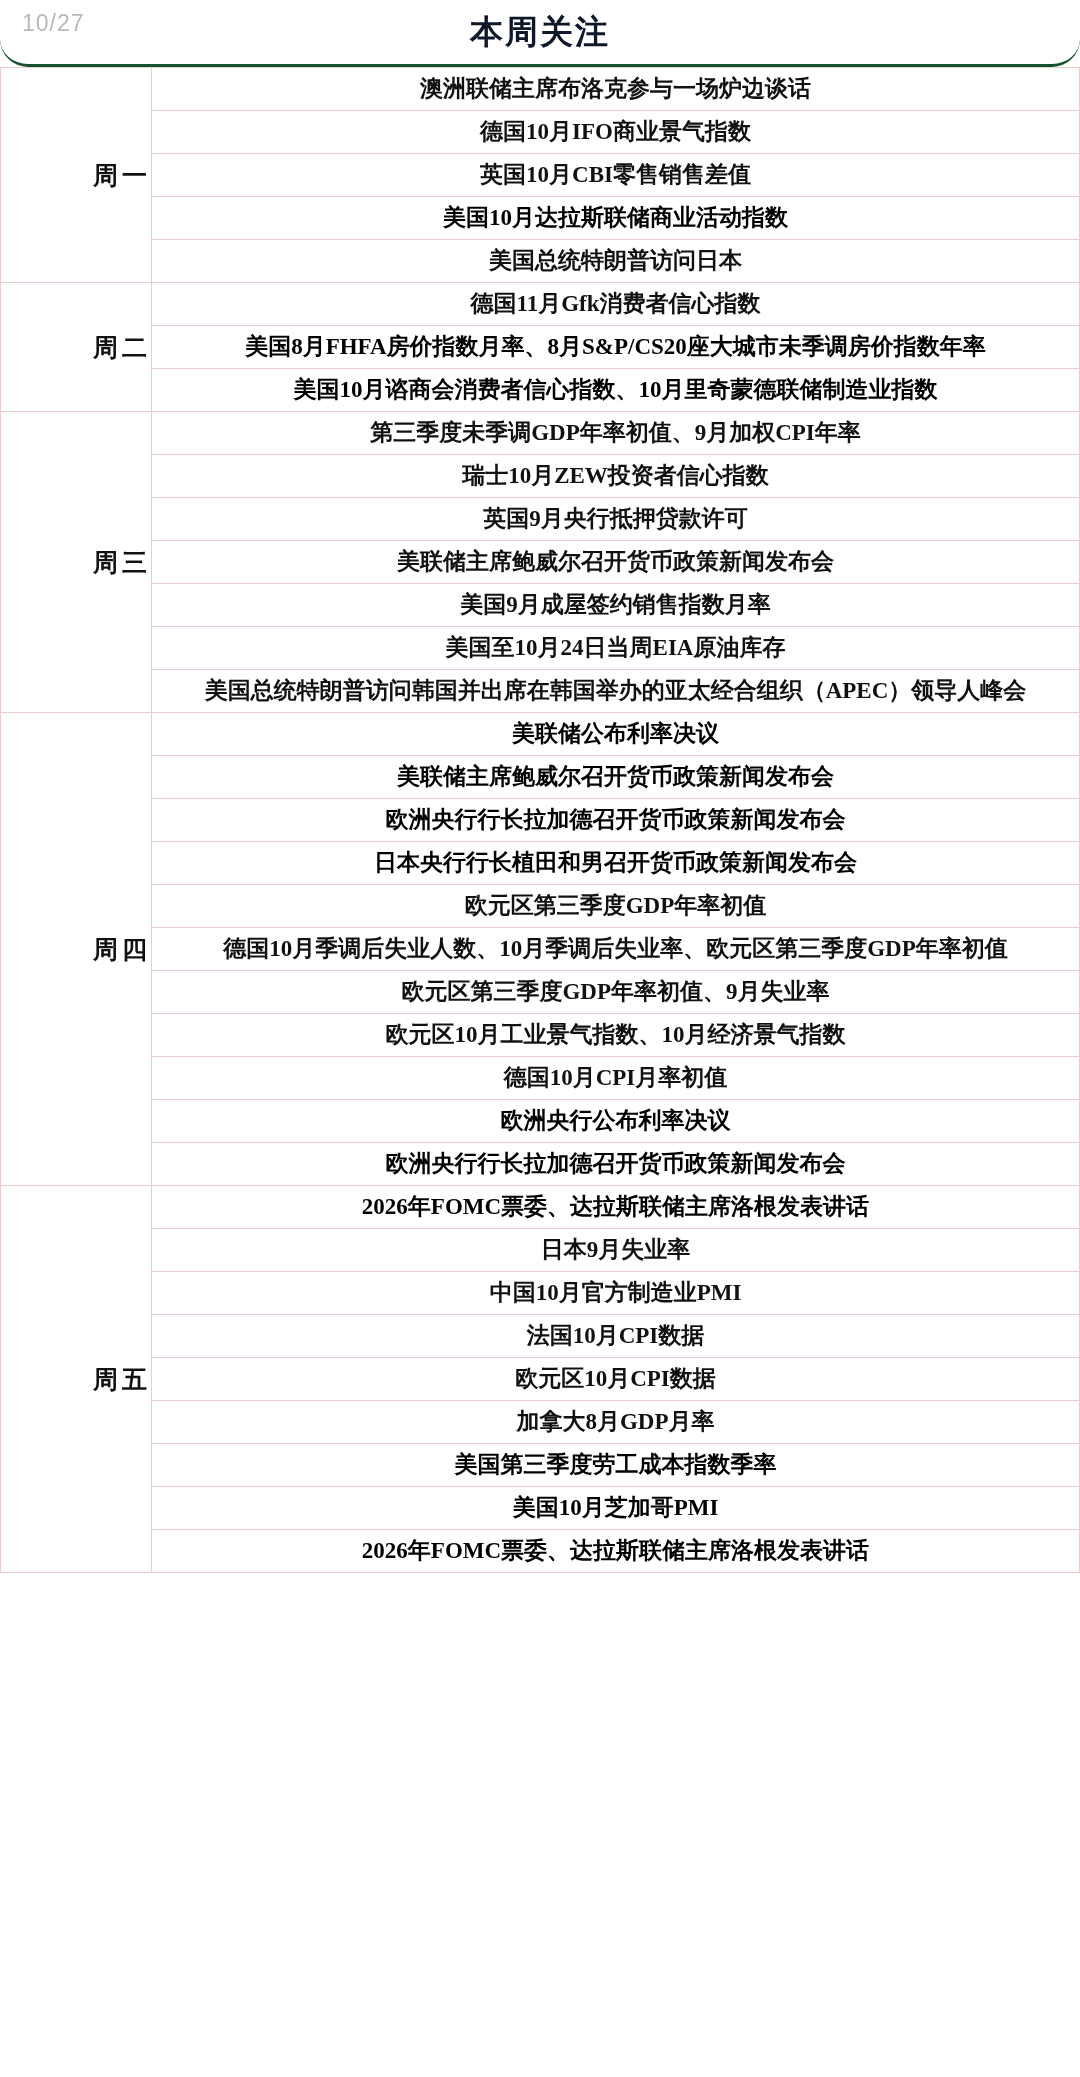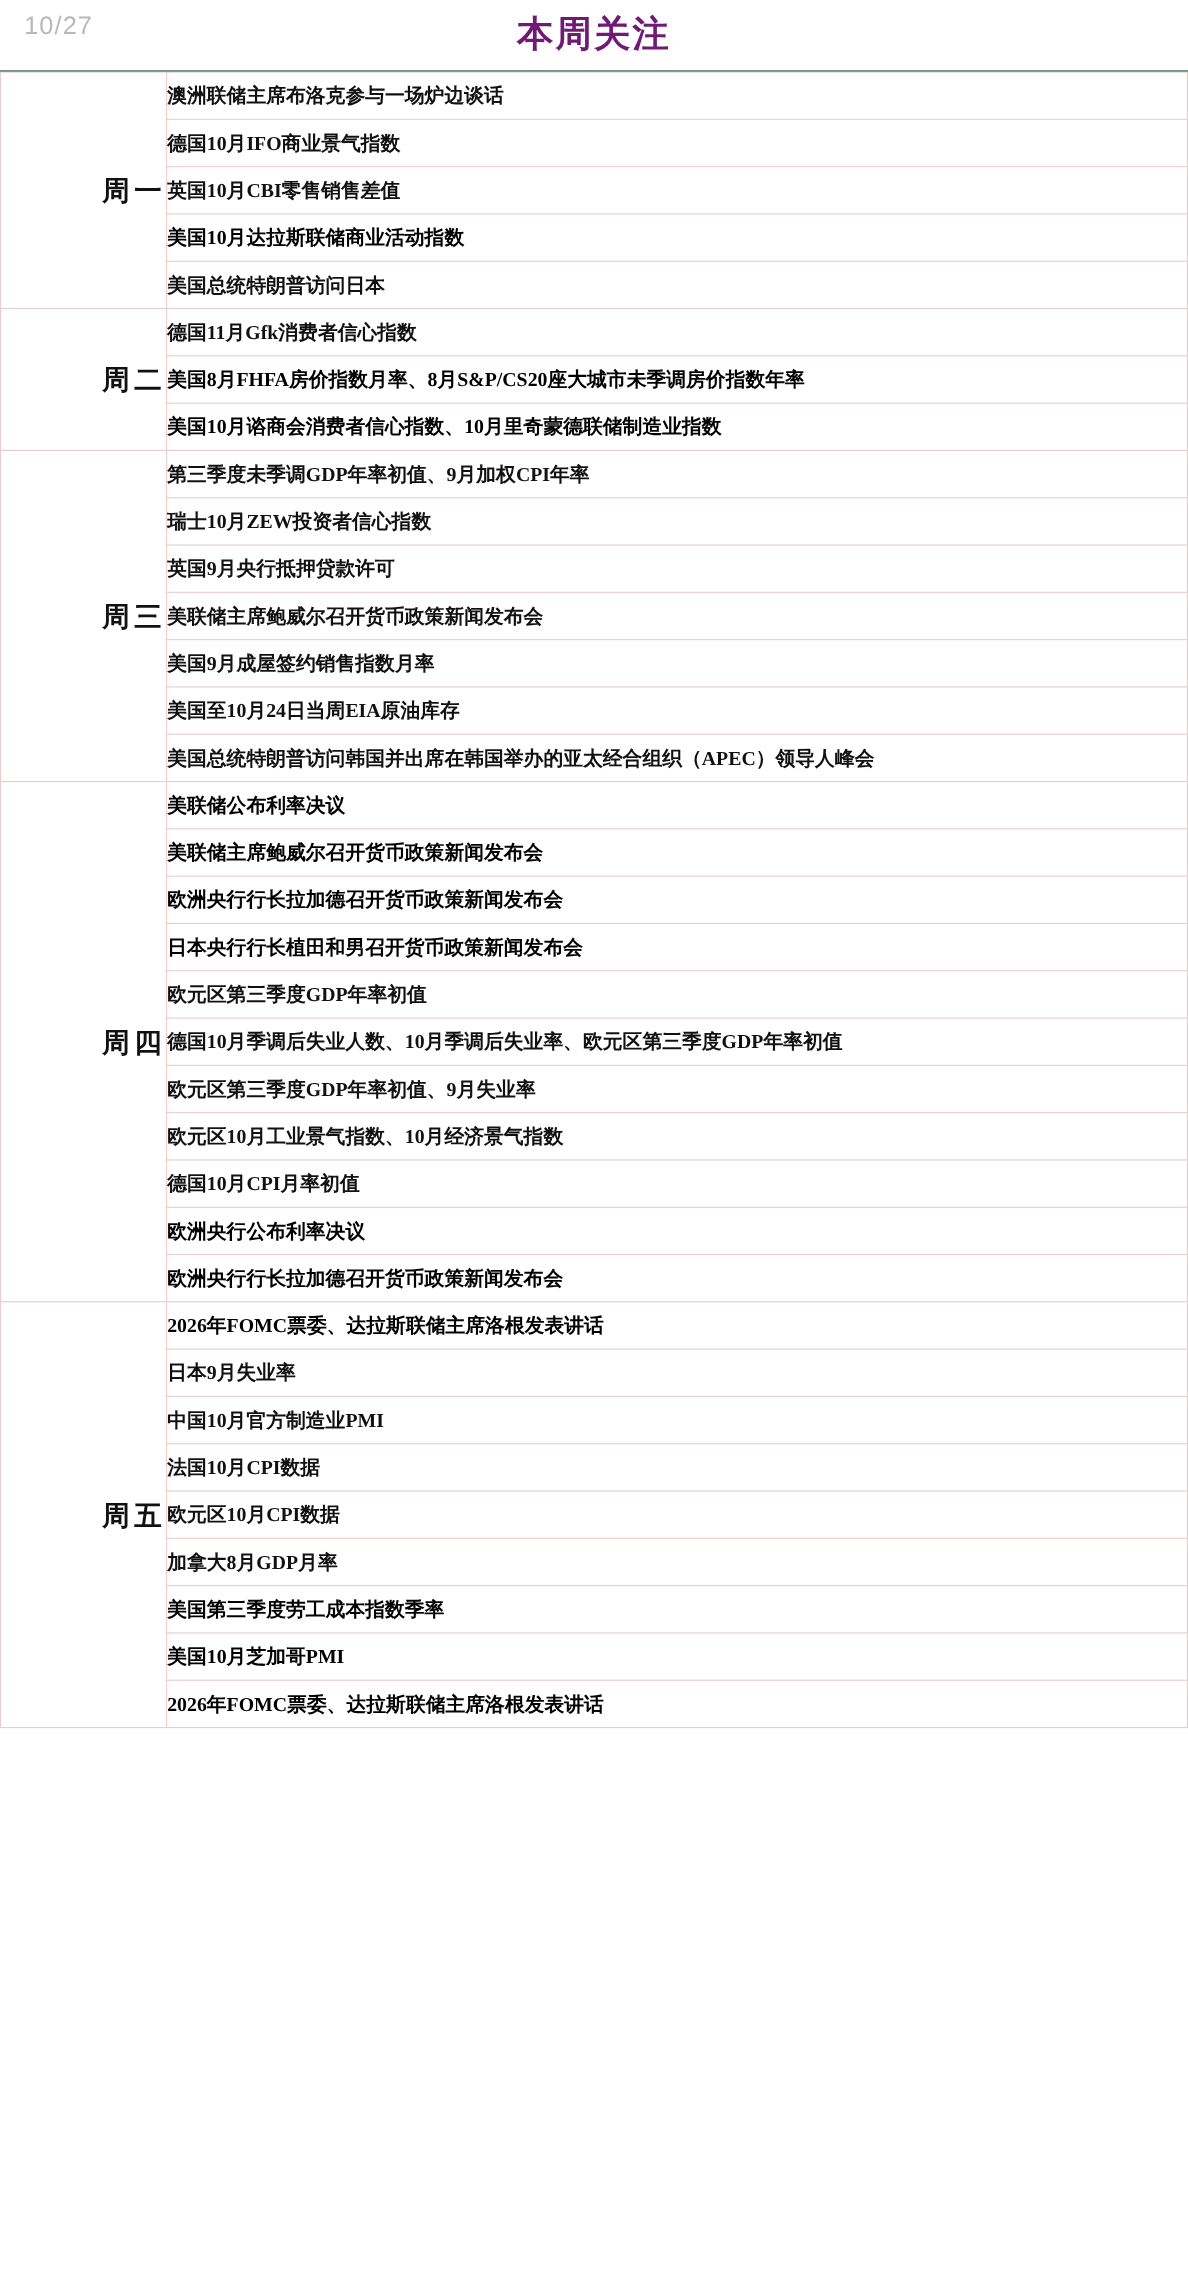--- a/index.html
+++ b/index.html
@@ -14,36 +14,37 @@
     color: #1a1a1a;
   }
   .page {
     width: 1080px;
     position: relative;
     box-sizing: border-box;
   }
   .header {
     position: relative;
     height: 64px;
-    border-bottom: 1px solid #14532d;
+    border-bottom: 3px solid #14532d;
+    border-radius: 28px;
   }
   .date-stamp {
     position: absolute;
     left: 22px;
     top: 10px;
     font-size: 23px;
     color: #b9b9b9;
     font-family: "Liberation Sans", sans-serif;
     letter-spacing: 1px;
   }
   .title {
     text-align: center;
     font-size: 33px;
     font-weight: bold;
-    color: #701a75;
+    color: #0f172a;
     line-height: 64px;
     letter-spacing: 2px;
   }
   table.schedule {
     width: 1080px;
     border-collapse: collapse;
     table-layout: fixed;
   }
   table.schedule td {
     border: 1px solid #e9cccc;
@@ -53,22 +54,23 @@
     width: 150px;
     text-align: right;
     vertical-align: middle;
     font-size: 25px;
     font-weight: bold;
     color: #111111;
     letter-spacing: 4px;
   }
   td.event-cell {
     height: 43px;
+    text-align: center;
     vertical-align: middle;
-    font-size: 18px;
+    font-size: 23px;
     font-weight: bold;
     color: #111111;
     padding: 8px 12px;
     line-height: 1.25;
     box-sizing: border-box;
   }
   td.event-cell.hl {
     color: #000000;
   }
 </style>

